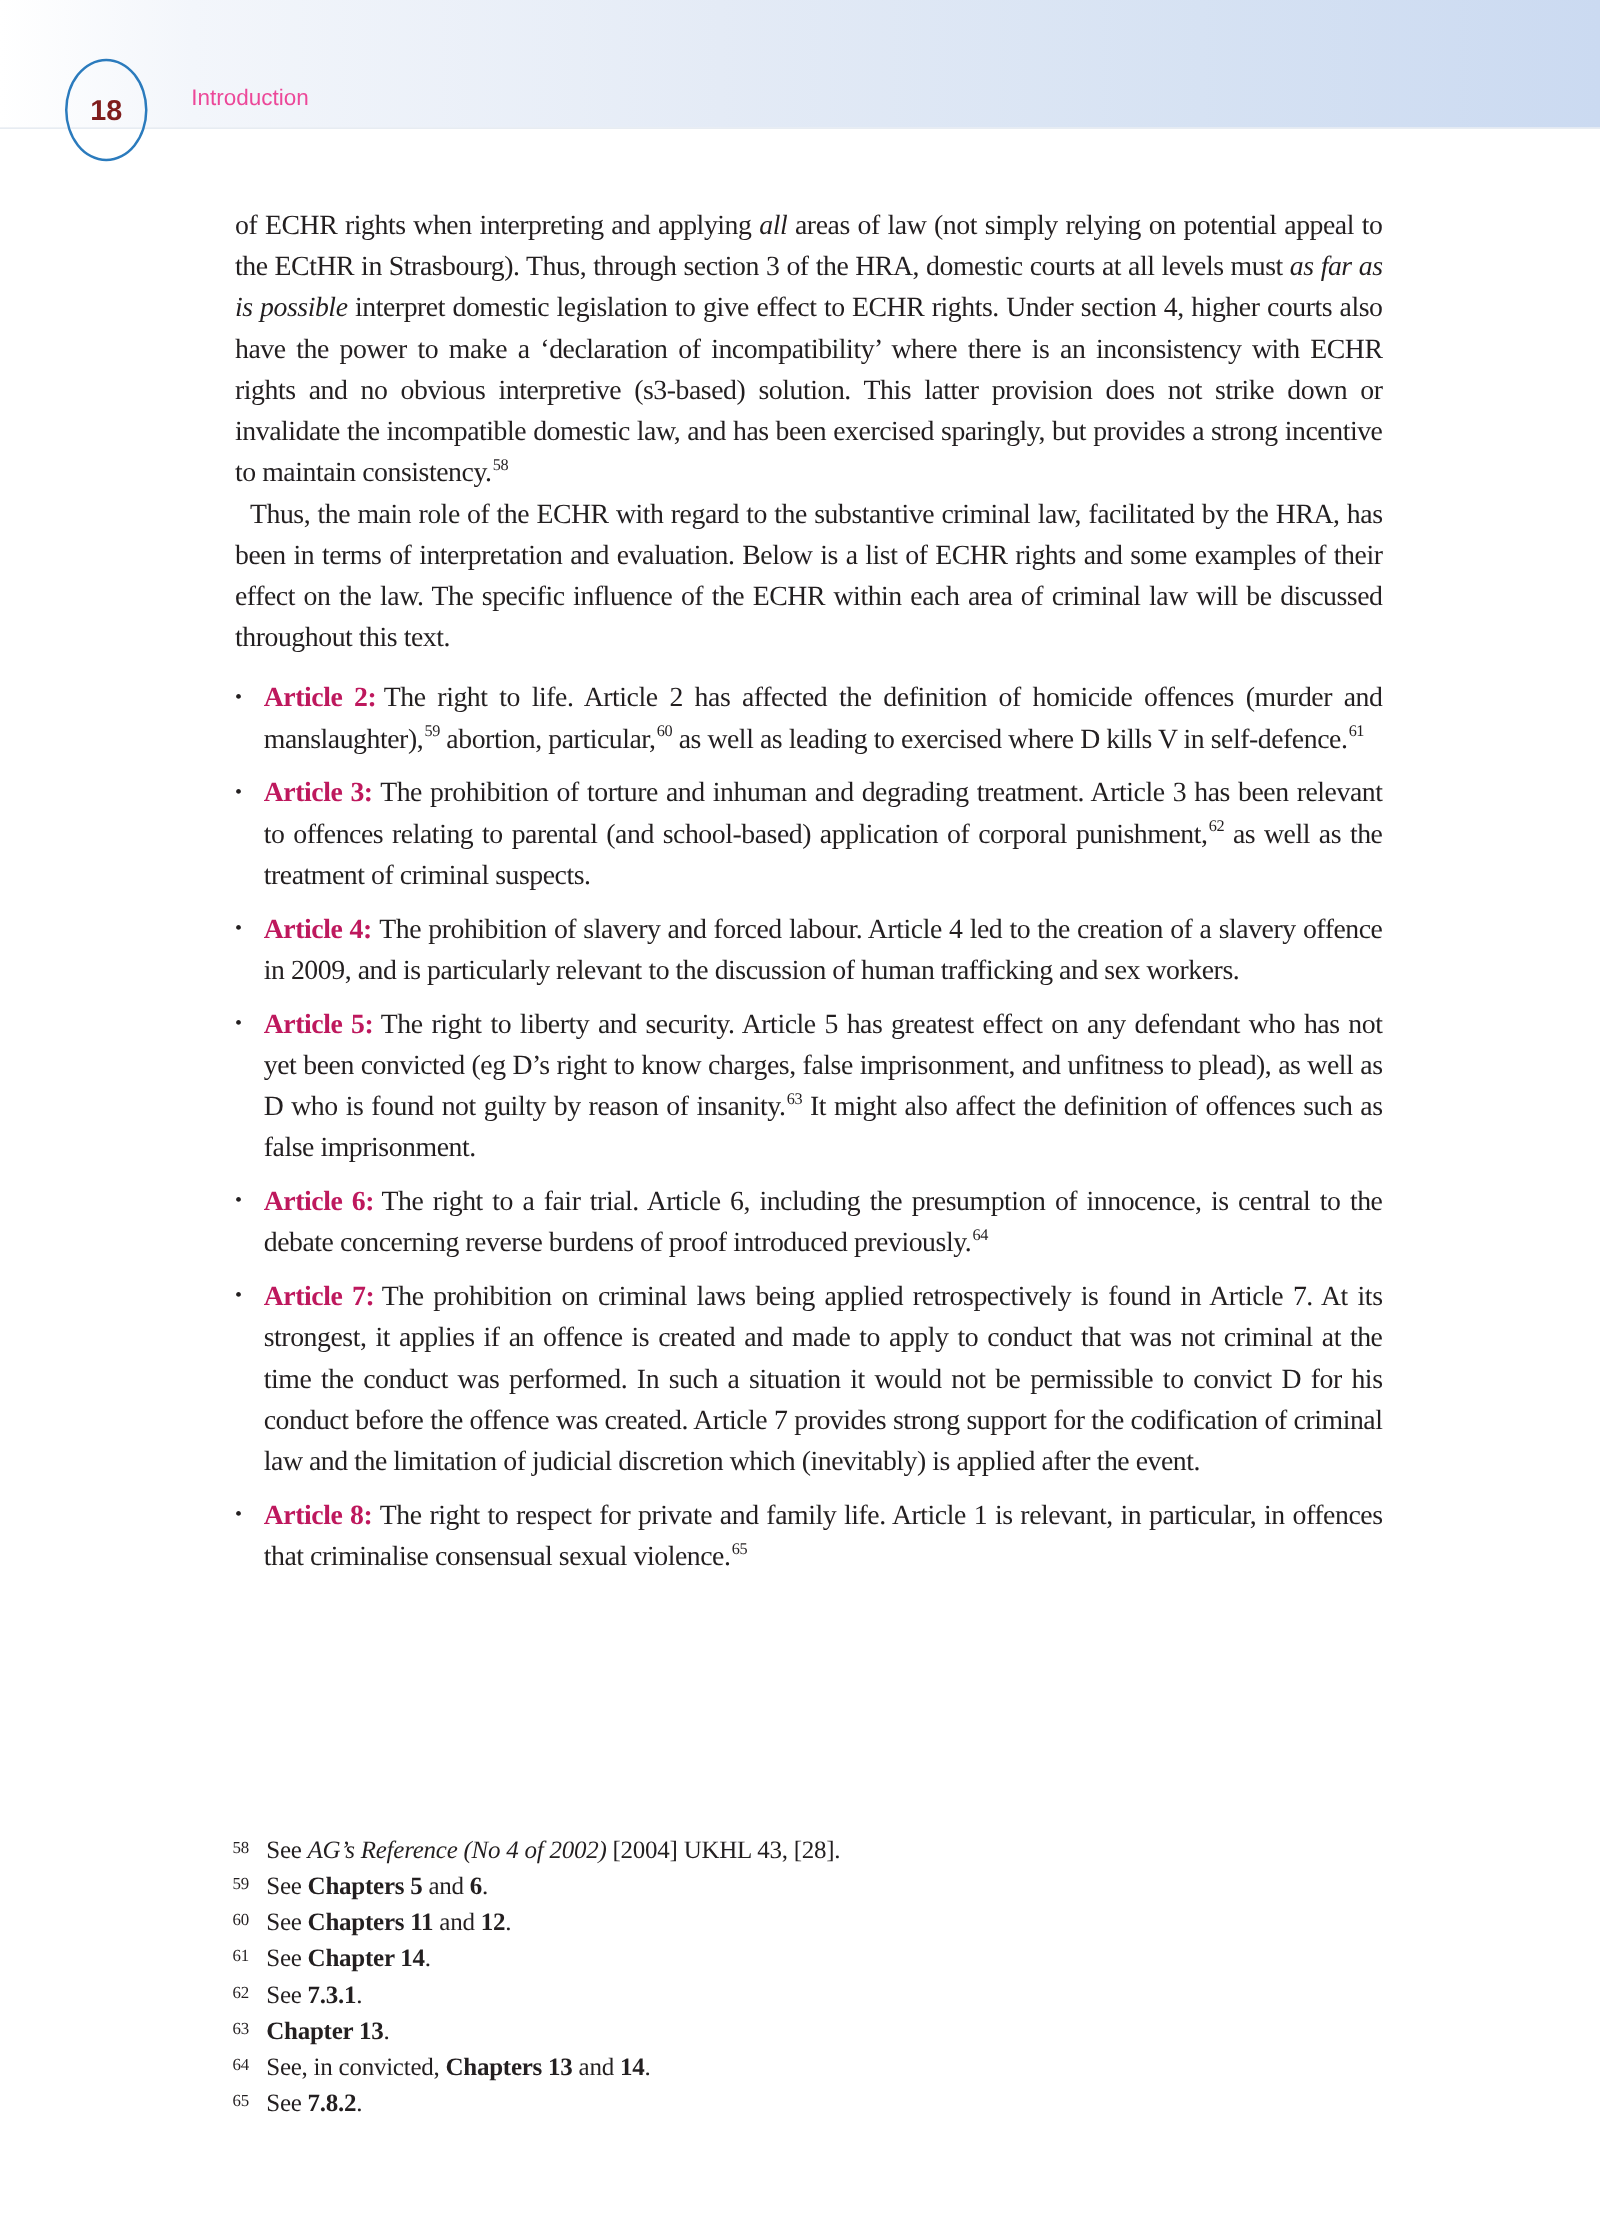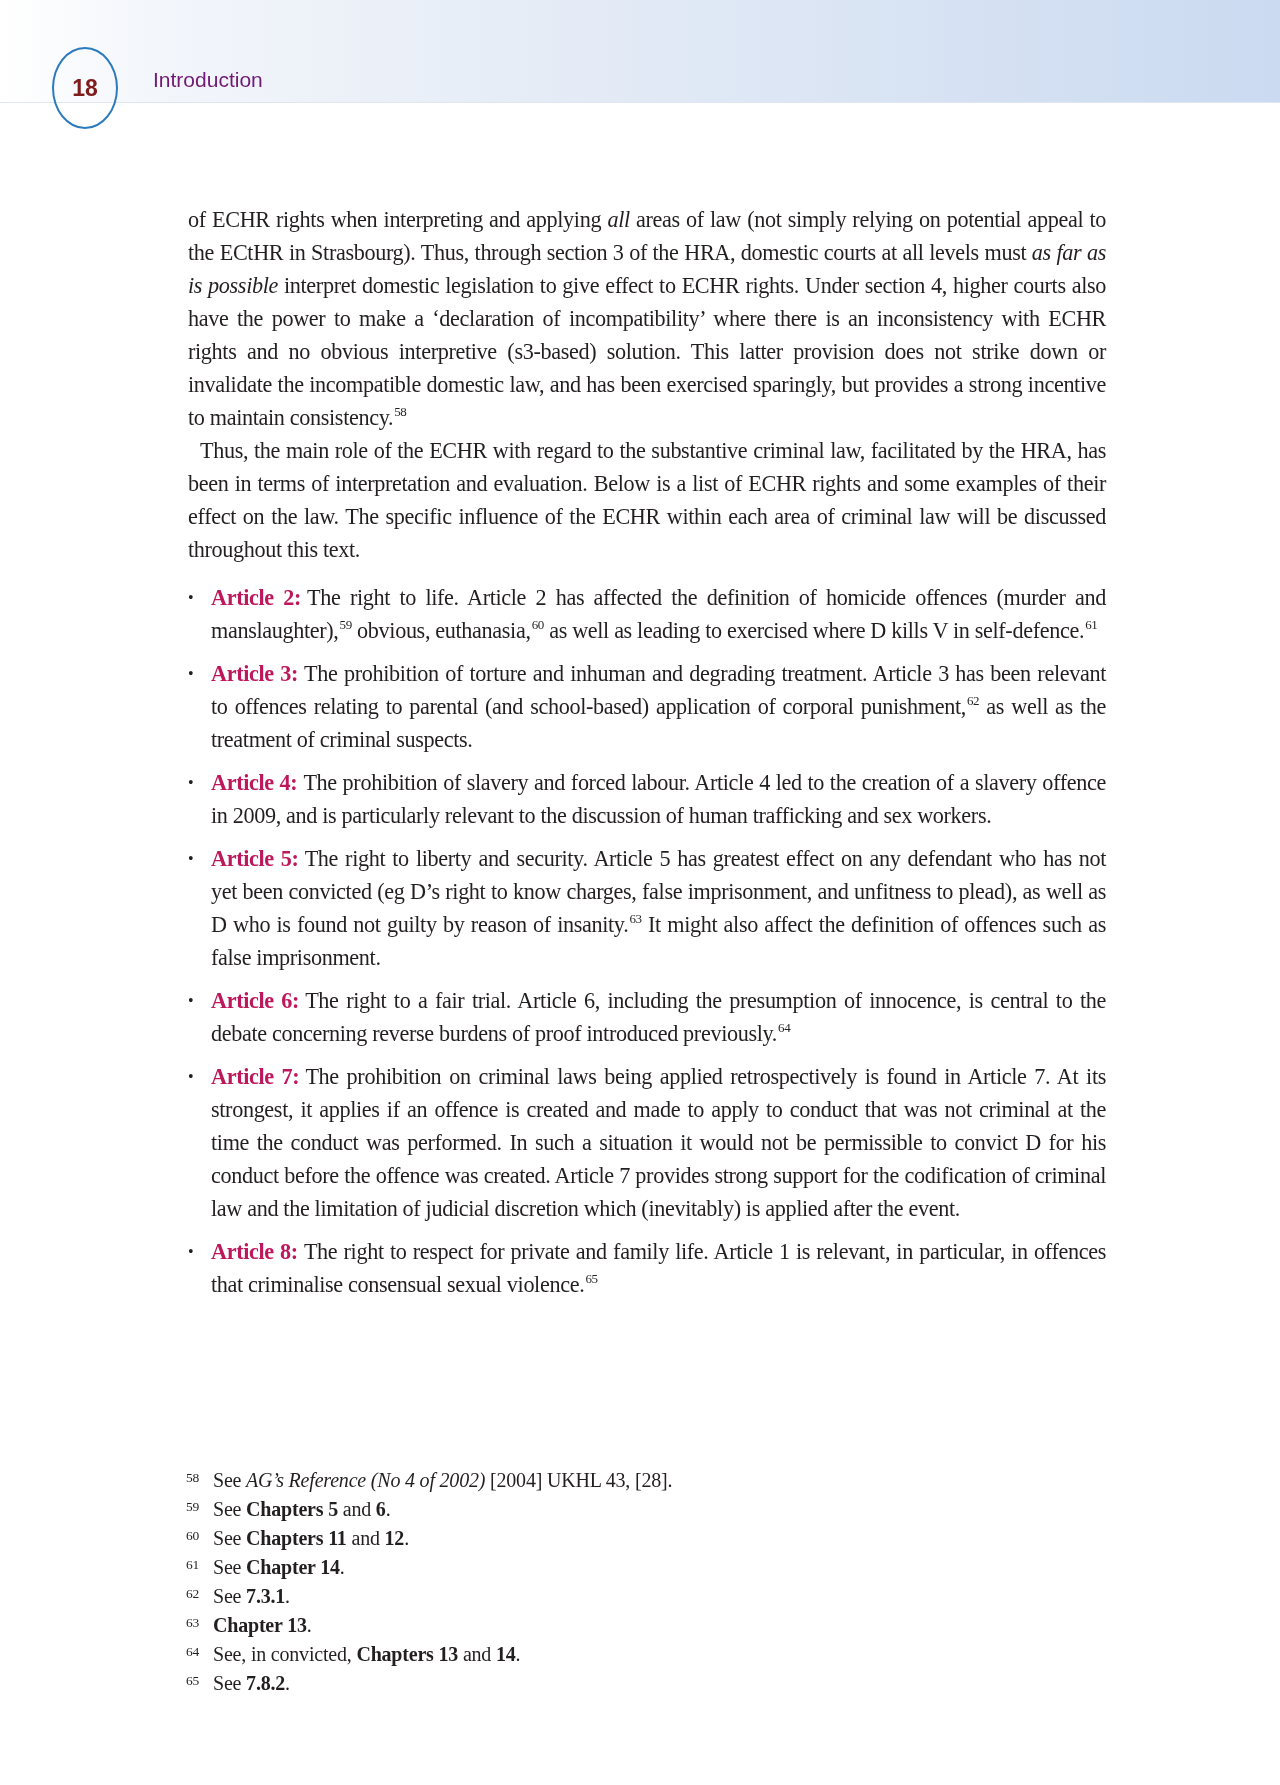--- a/index.html
+++ b/index.html
@@ -32,34 +32,33 @@
   .page-number {
     font-family: "Liberation Sans", "DejaVu Sans", sans-serif;
     font-weight: bold;
     font-size: 23px;
     color: #7f1d1d;
   }
   .running-head {
     position: absolute;
     left: 153px; top: 68px;
     font-family: "Liberation Sans", "DejaVu Sans", sans-serif;
-    font-size: 21px;
-    color: #701a75;
+    font-size: 18px;
+    color: #ec4899;
   }
   .text-block {
     position: absolute;
     left: 188px;
     top: 163px;
     width: 918px;
     font-size: 22.2px;
     line-height: 33px;
     letter-spacing: -0.35px;
     text-align: justify;
     hyphens: manual;
-    margin-top: 40px;
   }
   .text-block p { margin: 0; }
   .text-block p.indent { text-indent: 12px; }
   sup.fn {
     font-size: 13px;
     line-height: 0;
     vertical-align: 9px;
     margin-left: 1px;
   }
   ul.articles {
@@ -112,21 +111,21 @@
 <div class="running-head">Introduction</div>
 
 <div class="text-block">
   <p><span>of ECHR rights when interpreting and applying </span><span class="i">all</span><span> areas of law (not simply relying on potential appeal to the ECtHR in Strasbourg). Thus, through section 3 of the HRA, domestic courts at all levels must </span><span class="i">as far as is possible</span><span> interpret domestic legislation to give effect to ECHR rights. Under section 4, higher courts also have the power to make a ‘declaration of incompatibility’ where there is an inconsistency with ECHR rights and no obvious interpretive (s3-based) solution. This latter provision does not strike down or invalidate the incompatible domestic law, and has been exercised sparingly, but pro­vides a strong incentive to maintain consistency.</span><sup class="fn">58</sup></p>
 
   <p class="indent">Thus, the main role of the ECHR with regard to the substantive criminal law, facili­tated by the HRA, has been in terms of interpretation and evaluation. Below is a list of ECHR rights and some examples of their effect on the law. The specific influence of the ECHR within each area of criminal law will be discussed throughout this text.</p>
 
   <ul class="articles">
     <li>
       <span class="bullet">•</span>
-      <span class="article-label">Article 2:</span><span>The right to life. Article 2 has affected the definition of homicide offences (murder and manslaughter),</span><sup class="fn">59</sup><span> obvious, euthanasia,</span><sup class="fn">60</sup><span> as well as leading to exercised where D kills V in self-defence.</span><sup class="fn">61</sup>
+      <span class="article-label">Article 2:</span><span>The right to life. Article 2 has affected the definition of homicide offences (murder and manslaughter),</span><sup class="fn">59</sup><span> abortion, particular,</span><sup class="fn">60</sup><span> as well as leading to exercised where D kills V in self-defence.</span><sup class="fn">61</sup>
     </li>
     <li>
       <span class="bullet">•</span>
       <span class="article-label">Article 3:</span><span>The prohibition of torture and inhuman and degrading treatment. Article 3 has been relevant to offences relating to parental (and school-based) application of corporal punishment,</span><sup class="fn">62</sup><span> as well as the treatment of criminal suspects.</span>
     </li>
     <li>
       <span class="bullet">•</span>
       <span class="article-label">Article 4:</span><span>The prohibition of slavery and forced labour. Article 4 led to the creation of a slavery offence in 2009, and is particularly relevant to the discussion of human trafficking and sex workers.</span>
     </li>
     <li>

